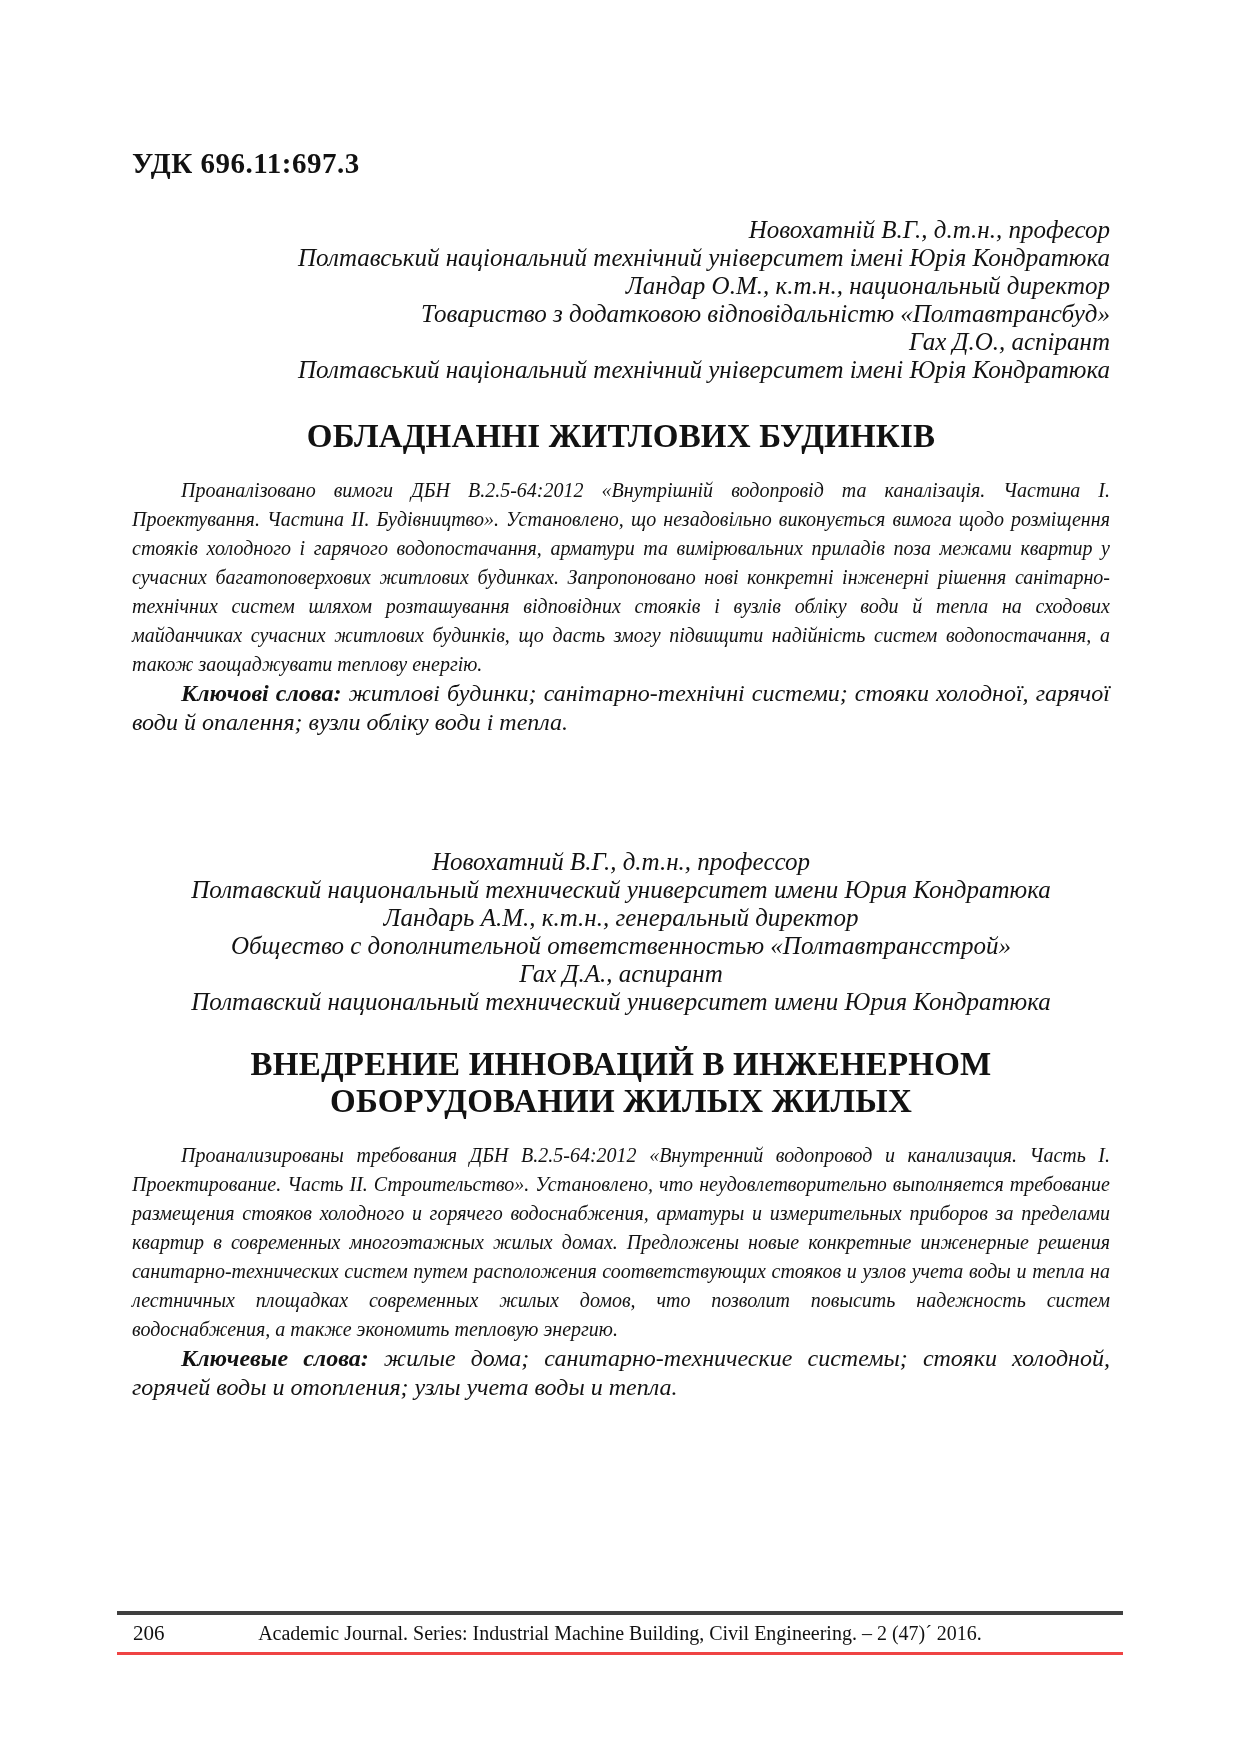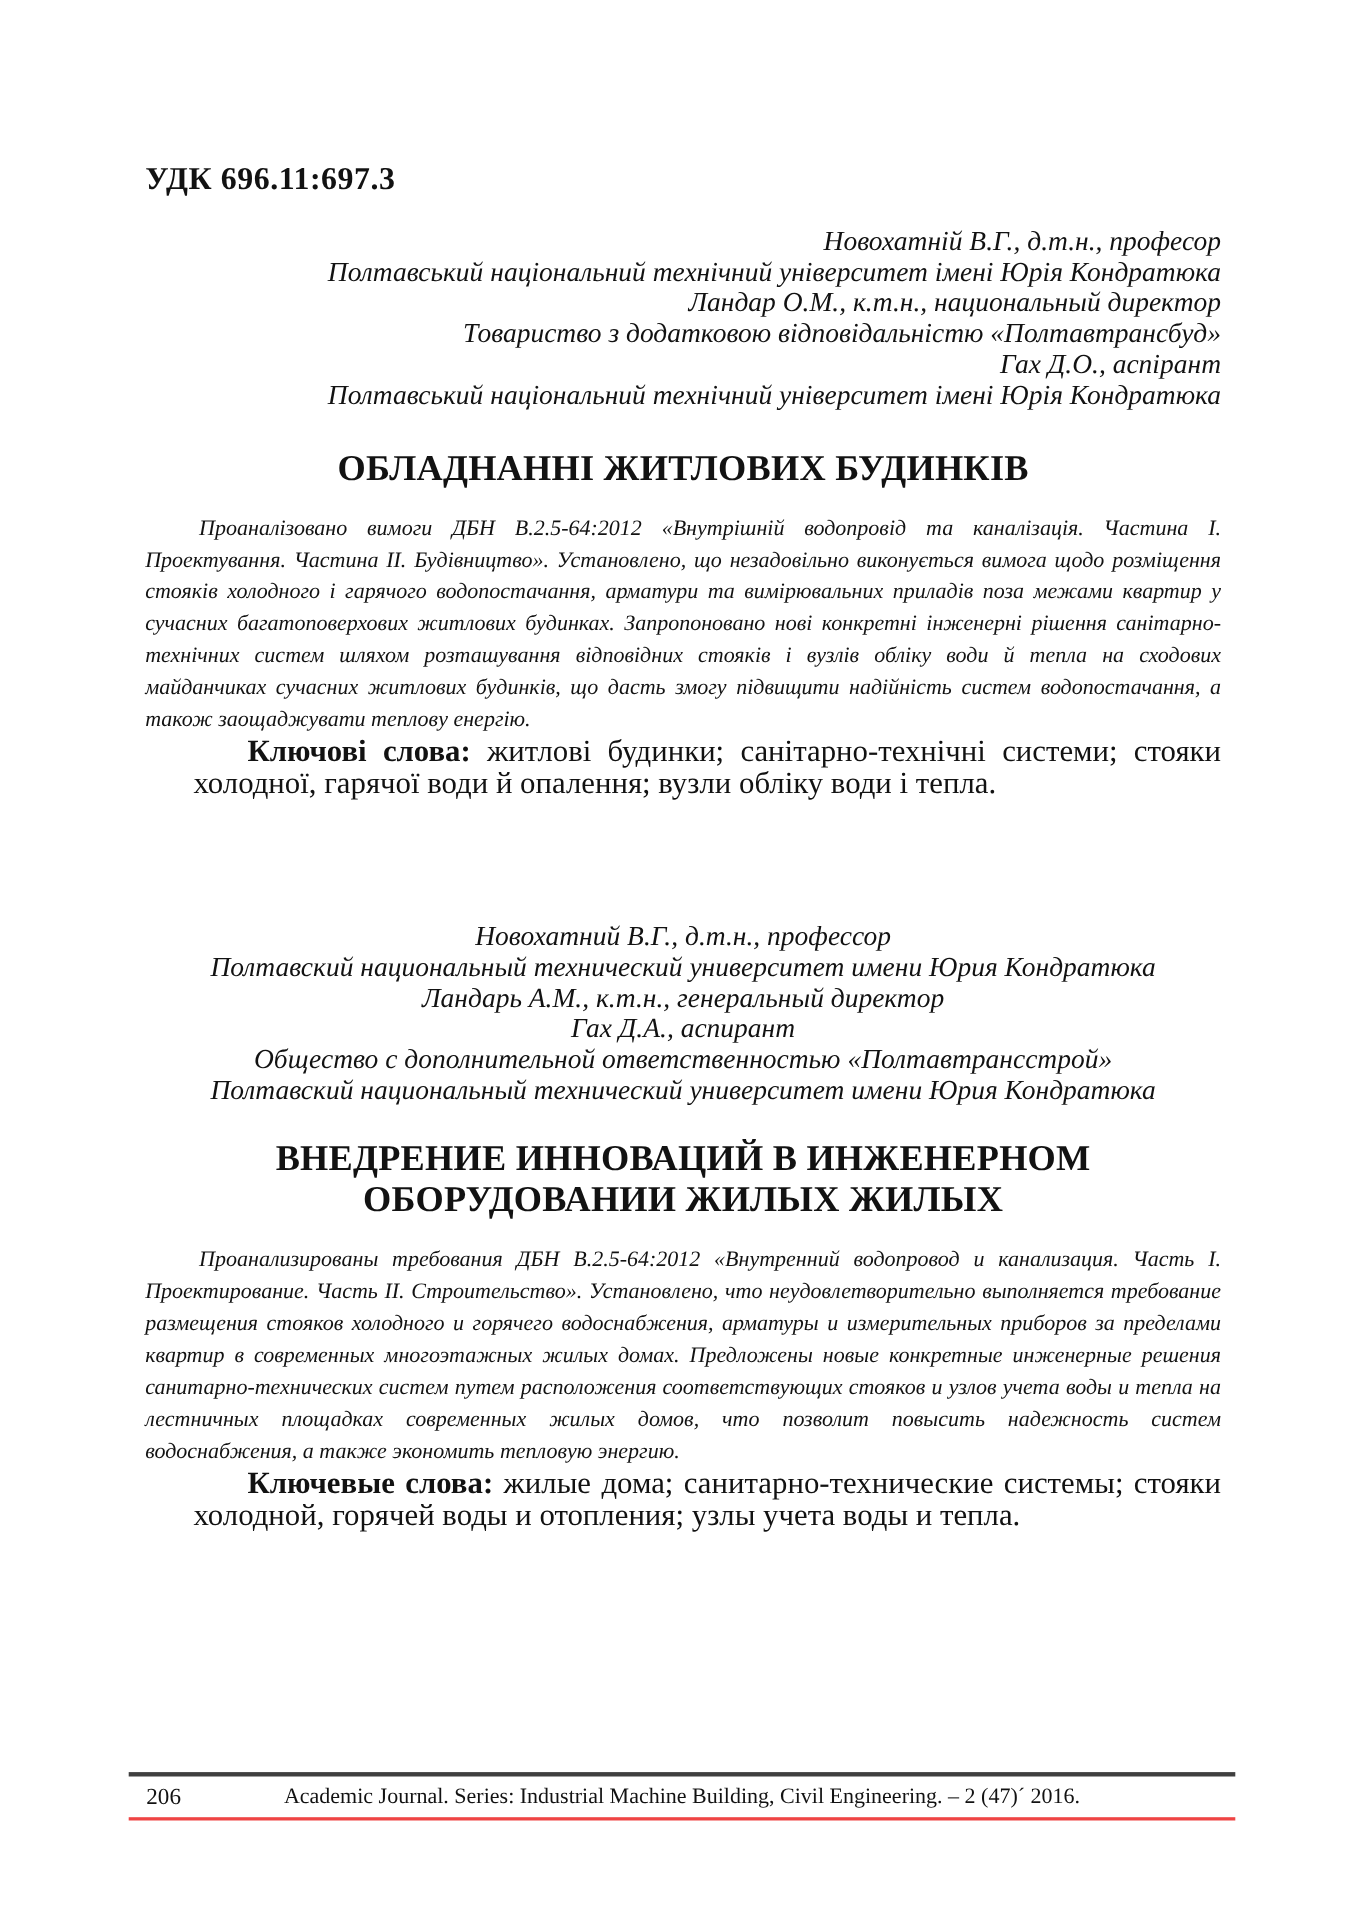--- a/index.html
+++ b/index.html
@@ -23,21 +23,21 @@
     width: 978px;
     padding-top: 146px;
   }
   .udc {
     font-weight: bold;
     font-size: 29px;
     line-height: 34px;
     letter-spacing: 0.5px;
   }
   .authors {
-    margin-top: 26px;
+    margin-top: 36px;
     text-align: right;
     font-style: italic;
     font-size: 25px;
     line-height: 28px;
   }
   .authors .author-line { display: block; }
   .article-title {
     margin-top: 34px;
     text-align: center;
     font-weight: bold;
@@ -49,25 +49,25 @@
   .abstract {
     margin-top: 21px;
     font-style: italic;
     font-size: 20px;
     line-height: 29px;
     text-align: justify;
     text-indent: 49px;
     hyphens: none;
   }
   .keywords {
-    font-size: 28px;
+    font-style: italic;
+    font-size: 24px;
     line-height: 29px;
     text-align: justify;
     text-indent: 49px;
-    margin-left: 44px;
   }
   .kw-label { font-weight: bold; }
   .gap-ru { margin-top: 111px; text-align: center; }
   .title-gap-ru { margin-top: 30px; }
   .abstract-gap-ru { }
   .footer {
     position: absolute;
     left: 117px;
     top: 1611px;
     width: 1006px;
@@ -110,22 +110,22 @@
     </h1>
 
     <p class="abstract">Проаналізовано вимоги ДБН В.2.5-64:2012 «Внутрішній водопровід та каналізація. Частина І. Проектування. Частина ІІ. Будівництво». Установлено, що незадовільно виконується вимога щодо розміщення стояків холодного і гарячого водопостачання, арматури та вимірювальних приладів поза межами квартир у сучасних багатоповерхових житлових будинках. Запропоновано нові конкретні інженерні рішення санітарно-технічних систем шляхом розташування відповідних стояків і вузлів обліку води й тепла на сходових майданчиках сучасних житлових будинків, що дасть змогу підвищити надійність систем водопостачання, а також заощаджувати теплову енергію.</p>
 
     <p class="keywords"><span class="kw-label">Ключові слова:</span><span class="kw-text"> житлові будинки; санітарно-технічні системи; стояки холодної, гарячої води й опалення; вузли обліку води і тепла.</span></p>
 
     <div class="authors gap-ru">
       <span class="author-line">Новохатний В.Г., д.т.н., профессор</span>
       <span class="author-line">Полтавский национальный технический университет имени Юрия Кондратюка</span>
       <span class="author-line">Ландарь А.М., к.т.н., генеральный директор</span>
+      <span class="author-line">Общество с дополнительной ответственностью «Полтавтрансстрой»</span>
       <span class="author-line">Гах Д.А., аспирант</span>
-      <span class="author-line">Общество с дополнительной ответственностью «Полтавтрансстрой»</span>
       <span class="author-line">Полтавский национальный технический университет имени Юрия Кондратюка</span>
     </div>
 
     <h1 class="article-title title-gap-ru">
       <span class="title-line">ВНЕДРЕНИЕ ИННОВАЦИЙ В ИНЖЕНЕРНОМ</span>
       <span class="title-line">ОБОРУДОВАНИИ ЖИЛЫХ ЖИЛЫХ</span>
     </h1>
 
     <p class="abstract abstract-gap-ru">Проанализированы требования ДБН В.2.5-64:2012 «Внутренний водопровод и канализация. Часть І. Проектирование. Часть ІІ. Строительство». Установлено, что неудовлетворительно выполняется требование размещения стояков холодного и горячего водоснабжения, арматуры и измерительных приборов за пределами квартир в современных многоэтажных жилых домах. Предложены новые конкретные инженерные решения санитарно-технических систем путем расположения соответствующих стояков и узлов учета воды и тепла на лестничных площадках современных жилых домов, что позволит повысить надежность систем водоснабжения, а также экономить тепловую энергию.</p>
 

